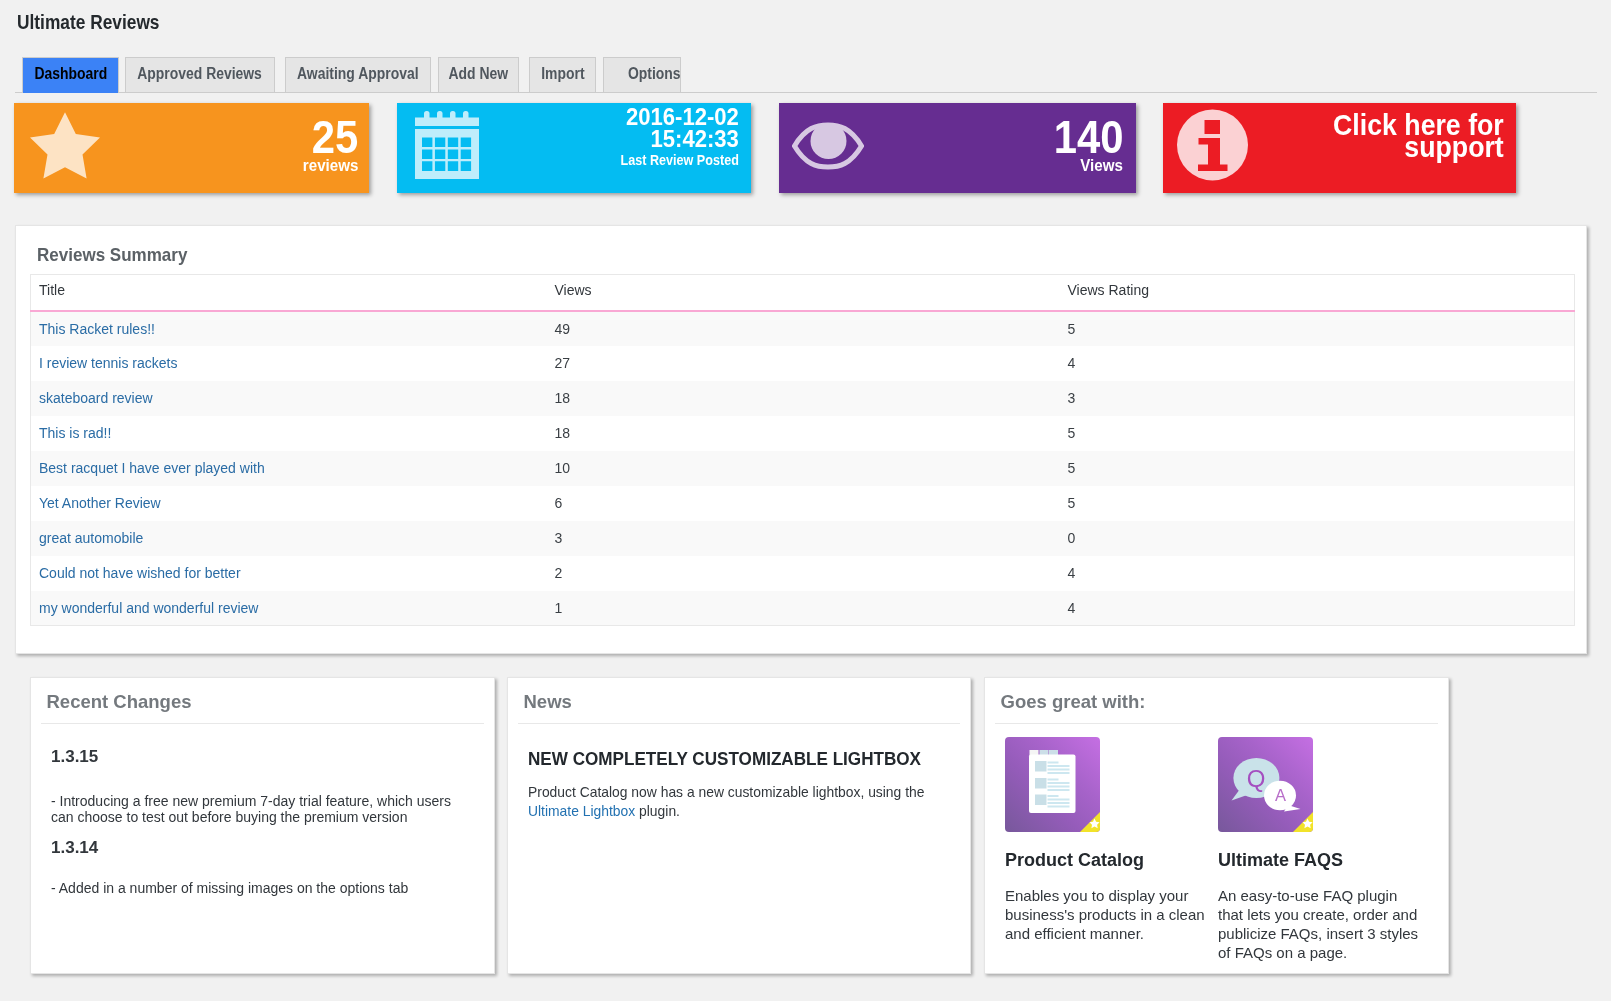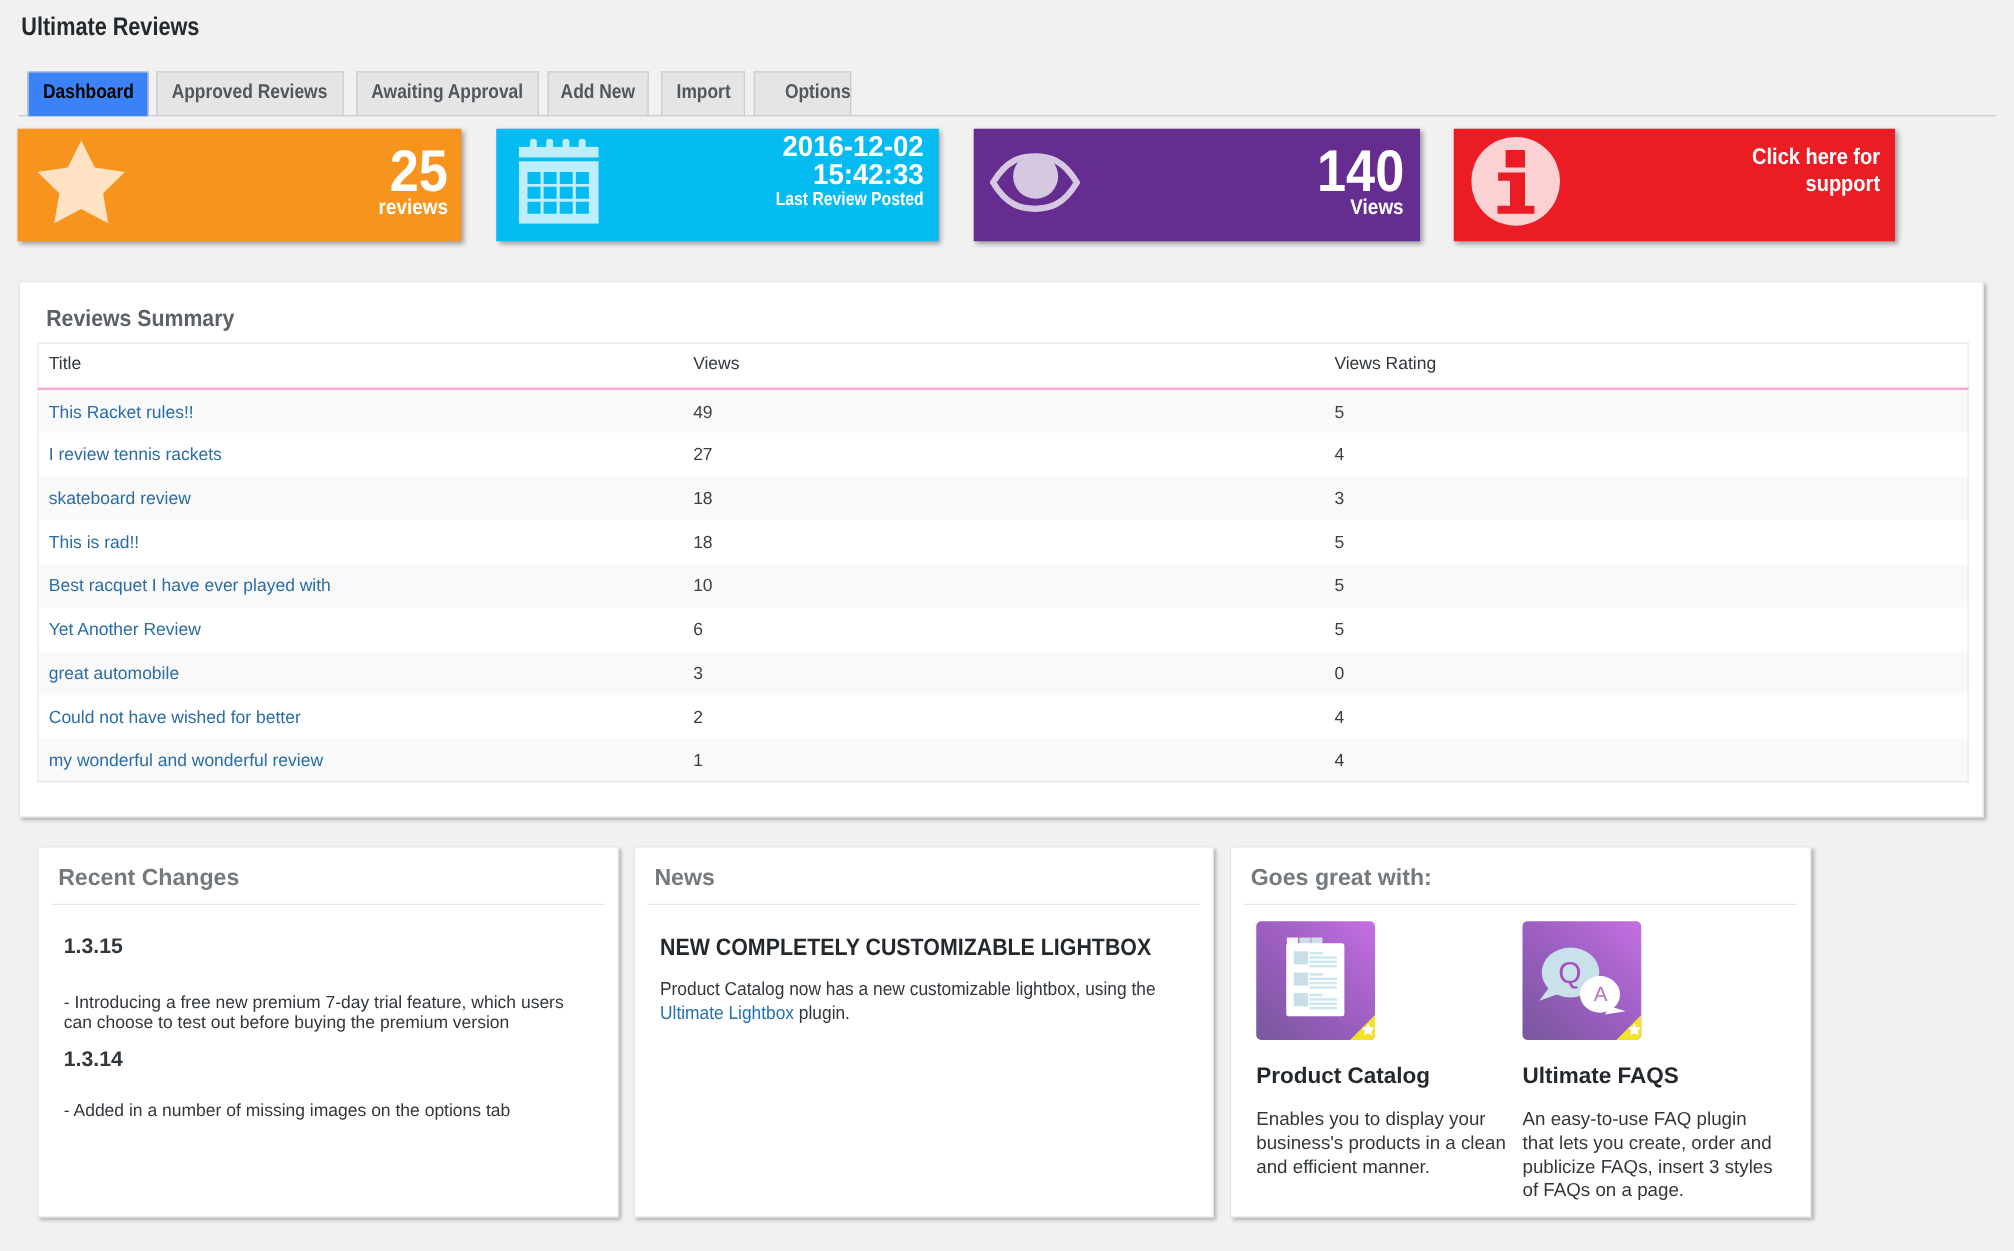--- a/index.html
+++ b/index.html
@@ -45,21 +45,21 @@
 }
 .statbox svg.icon { position:absolute; }
 #box1 { left:14px; background:#f7941e; }
 #box2 { left:397px; width:354px; background:#04bcf2; }
 #box3 { left:779px; width:357px; background:#662d91; }
 #box3 .num, #box3 .lbl { right:13px; }
 #box4 { left:1163px; width:353px; background:#ec1c24; }
 #box2 .lines { position:absolute; right:12px; top:3px; text-align:right; font-weight:bold; }
 #box2 .l1 { font-size:23px; line-height:22px; transform:scaleX(0.96); transform-origin:100% 0; white-space:nowrap; }
 #box2 .l3 { font-size:15px; line-height:17px; margin-top:1px; transform:scaleX(0.84); transform-origin:100% 0; white-space:nowrap; }
-#box4 .lines { position:absolute; right:12px; top:10.7px; text-align:right; font-weight:bold; font-size:18px; line-height:22.4px; }
+#box4 .lines { position:absolute; right:12px; top:10.7px; text-align:right; font-weight:bold; font-size:30px; line-height:22.4px; }
 #box4 .lines .sqz { transform:scaleX(0.89); transform-origin:100% 0; }
 
 .panel {
   position:absolute; background:#fff; border:1px solid #e5e5e5;
   box-shadow:2px 2px 3px rgba(0,0,0,0.28);
 }
 #summary { left:15px; top:225px; width:1572px; height:429px; }
 #summary h2 { transform-origin:0 0; transform:scaleX(0.92);
   margin:0; position:absolute; left:21px; top:17.5px;
   font-size:18.5px; font-weight:bold; color:#5b6166; line-height:22px;

